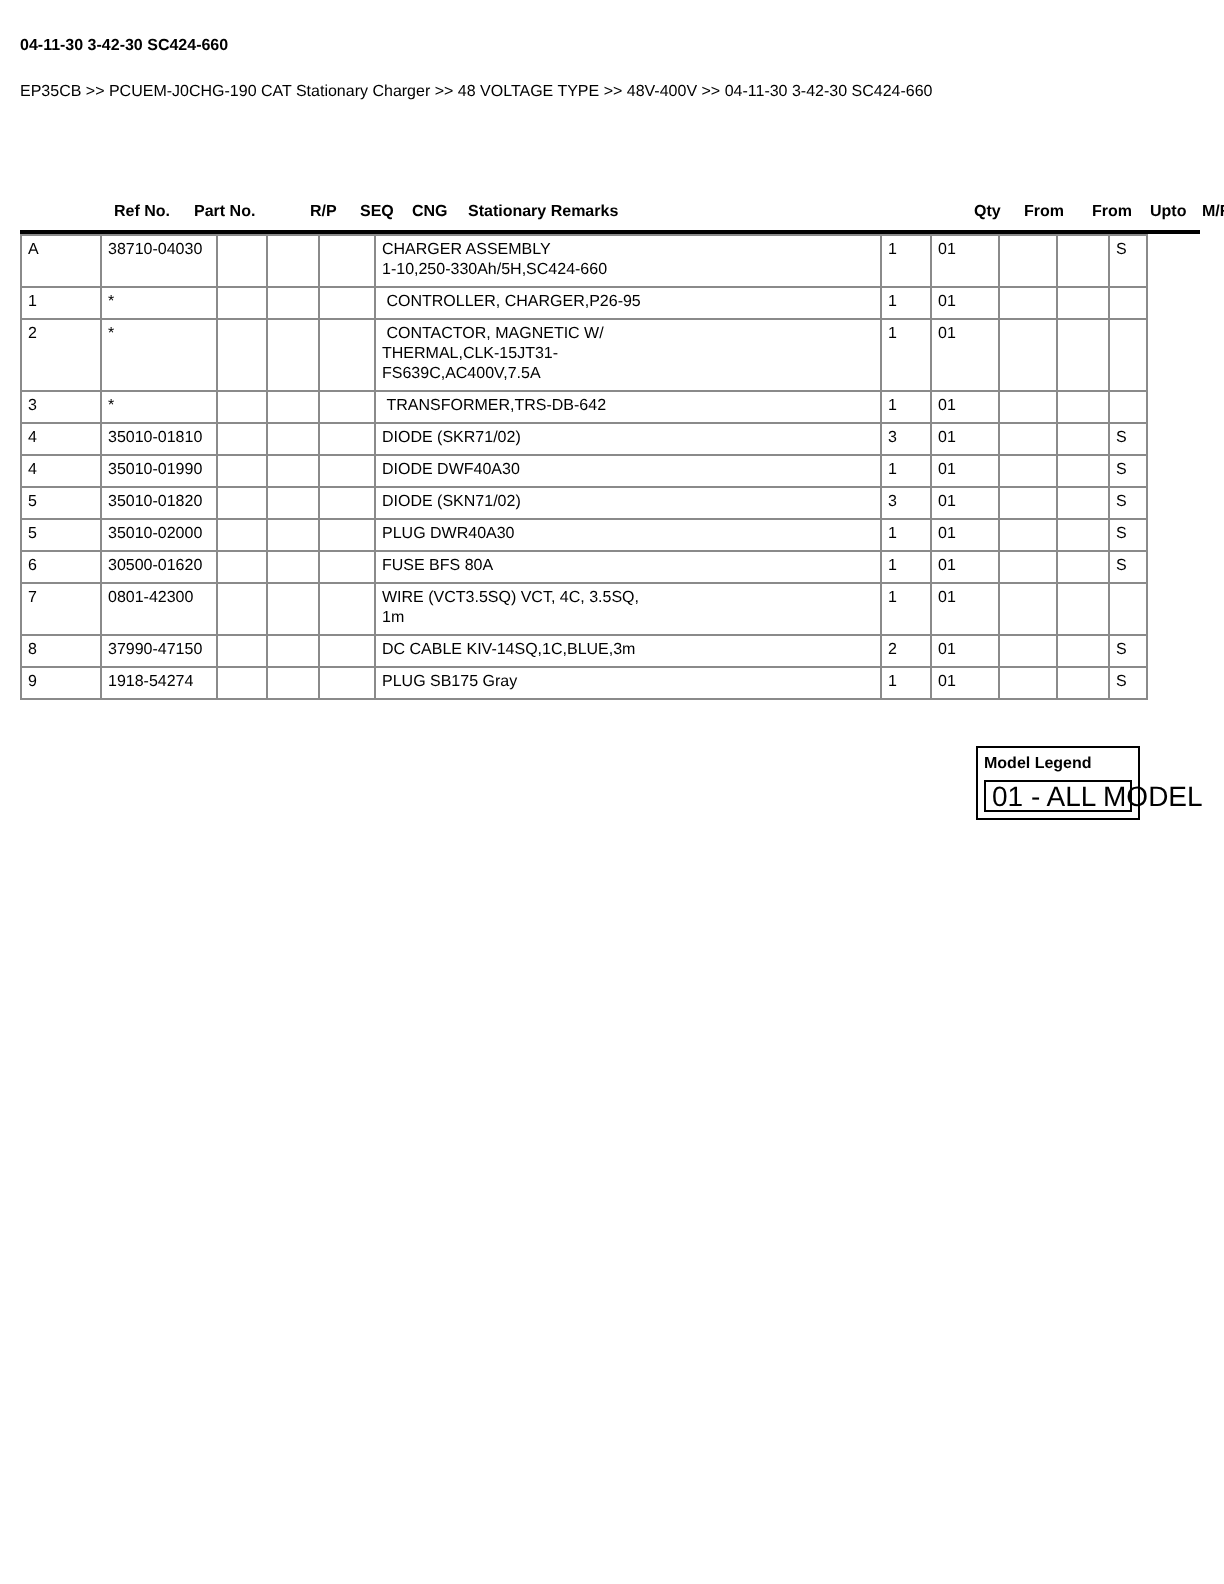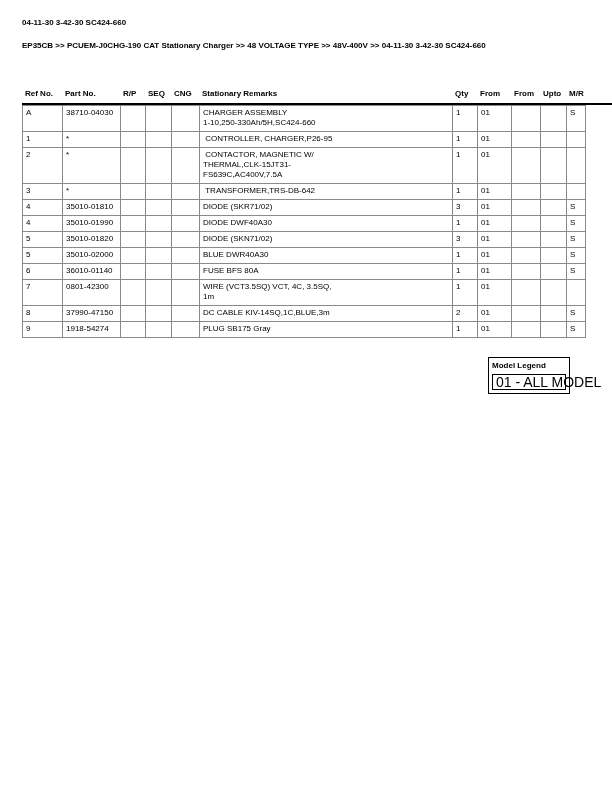--- a/index.html
+++ b/index.html
@@ -5,60 +5,60 @@
   * { margin: 0; padding: 0; box-sizing: border-box; }
   html, body { background: #ffffff; }
   body {
     width: 612px; height: 792px;
     font-family: "Liberation Sans", sans-serif;
     color: #000;
   }
   .page {
     position: relative;
     width: 612px; height: 792px;
-    padding: 18px 27px 0 22px;
+    padding: 18px 27px 0 10px;
     background: #fff;
     overflow: hidden;
   }
   .doc-title {
     font-size: 8px; font-weight: bold; line-height: 10px;
     margin-bottom: 13px;
   }
   .breadcrumb {
-    font-size: 8px; font-weight: bold; line-height: 10px;
-    margin-bottom: 38px;
+    font-size: 8px; font-weight: normal; line-height: 10px;
+    margin-bottom: 50px;
   }
   .col-headers {
     display: grid;
     grid-template-columns: 40px 58px 25px 26px 28px 253px 25px 34px 29px 26px 19px;
     width: 563px;
     font-size: 8px; font-weight: bold; line-height: 10px;
     padding-bottom: 4px;
   }
-  .ch { padding-left: 3px; white-space: nowrap; overflow: visible; }
+  .ch { padding-left: 3px; white-space: nowrap; overflow: visible; margin-left: 44px; }
   .thick-line {
     width: 590px; height: 2px; background: #000;
   }
   table.parts-table {
     border-collapse: collapse;
     table-layout: fixed;
     width: 563px;
   }
   table.parts-table td {
     border: 1px solid #8a8a8a;
     font-size: 8px; line-height: 10px;
     padding: 2px 3px 3px 3px;
     vertical-align: top;
     overflow: hidden;
   }
   td.col-desc { white-space: pre-wrap; margin-left: 32px; }
   td.col-ref, td.col-part, td.col-qty, td.col-model, td.col-mr { white-space: nowrap; }
   .legend {
     position: absolute;
-    left: 488px; top: 357px;
+    left: 488px; top: 373px;
     width: 82px;
     border: 1px solid #000;
     background: #fff;
     padding: 3px;
   }
   .legend-title {
     font-size: 8px; font-weight: bold; line-height: 10px;
     margin-bottom: 3px;
   }
   .legend-item {
@@ -201,30 +201,30 @@
           <td class="col-from"></td>
           <td class="col-upto"></td>
           <td class="col-mr">S</td>
         </tr>
         <tr>
           <td class="col-ref">5</td>
           <td class="col-part">35010-02000</td>
           <td class="col-rp"></td>
           <td class="col-seq"></td>
           <td class="col-cng"></td>
-          <td class="col-desc">BLUE DWR40A30</td>
+          <td class="col-desc">PLUG DWR40A30</td>
           <td class="col-qty">1</td>
           <td class="col-model">01</td>
           <td class="col-from"></td>
           <td class="col-upto"></td>
           <td class="col-mr">S</td>
         </tr>
         <tr>
           <td class="col-ref">6</td>
-          <td class="col-part">36010-01140</td>
+          <td class="col-part">30500-01620</td>
           <td class="col-rp"></td>
           <td class="col-seq"></td>
           <td class="col-cng"></td>
           <td class="col-desc">FUSE BFS 80A</td>
           <td class="col-qty">1</td>
           <td class="col-model">01</td>
           <td class="col-from"></td>
           <td class="col-upto"></td>
           <td class="col-mr">S</td>
         </tr>

